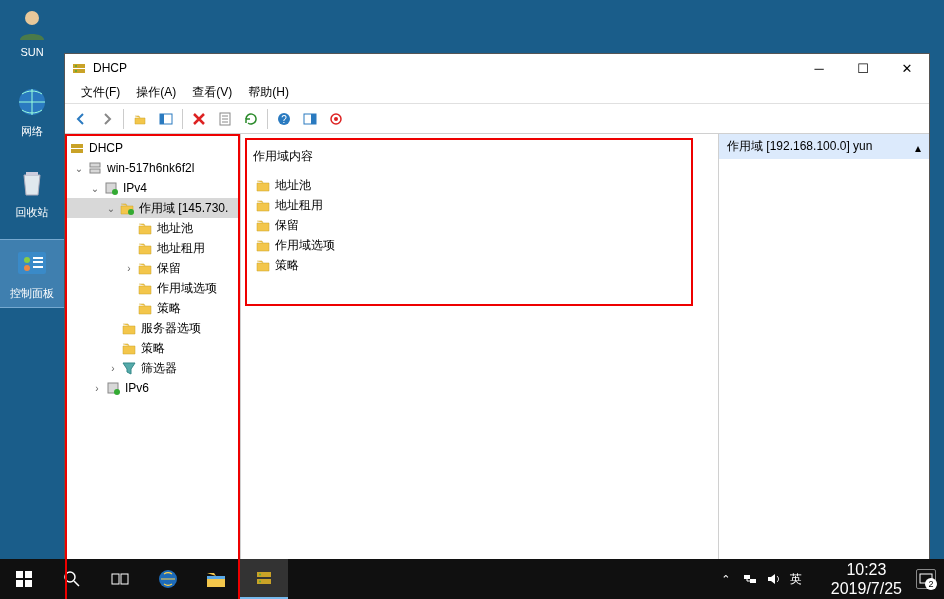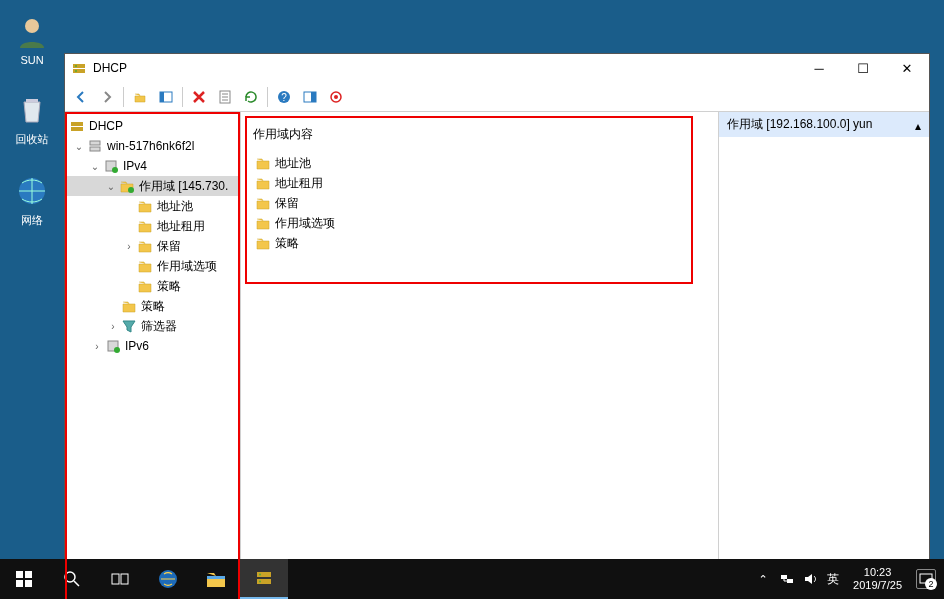--- a/index.html
+++ b/index.html
@@ -1,19 +1,19 @@
 <!DOCTYPE html>
 <html><head>
 <meta charset="utf-8">
 <style>
 * { margin: 0; padding: 0; box-sizing: border-box; font-family: "Microsoft YaHei", "Segoe UI", sans-serif; }
 body { width: 944px; height: 599px; background: #1a5d8a; position: relative; overflow: hidden; }
 
 
-.desktop-icons { position: absolute; left: 0; top: 0; width: 64px; padding-top: 8px; }
+.desktop-icons { position: absolute; left: 0; top: 0; width: 64px; }
 .desktop-icon { display: flex; flex-direction: column; align-items: center; color: #fff; font-size: 11px; padding: 6px 2px; cursor: pointer; }
 .desktop-icon.selected { background: rgba(120,180,230,0.4); outline: 1px solid rgba(180,220,255,0.6); }
 .desktop-icon svg, .desktop-icon .ico { width: 36px; height: 36px; margin-bottom: 4px; }
 
 
 .window { position: absolute; left: 64px; top: 53px; width: 866px; height: 598px; background: #fff; border: 1px solid #555; display: flex; flex-direction: column; }
 .titlebar { height: 28px; display: flex; align-items: center; padding-left: 6px; font-size: 12px; }
 .titlebar .title-icon { width: 16px; height: 16px; margin-right: 6px; }
 .titlebar .title-text { flex: 1; font-size: 12px; }
 .title-btns { display: flex; }
@@ -48,21 +48,21 @@
 .actions-pane { width: 210px; display: flex; flex-direction: column; }
 .actions-header { background: #f0f0f0; border-bottom: 1px solid #d0d0d0; font-size: 12px; font-weight: bold; padding: 4px 8px; }
 .actions-sub { background: #dceafc; font-size: 12px; padding: 4px 8px; display: flex; justify-content: space-between; align-items: flex-end; }
 .actions-item { font-size: 12px; padding: 6px 20px; display: flex; justify-content: space-between; cursor: pointer; }
 
 
 .taskbar { position: absolute; left: 0; bottom: 0; width: 100%; height: 40px; background: #101010; display: flex; align-items: center; color: #fff; }
 .task-btn { width: 48px; height: 40px; display: flex; align-items: center; justify-content: center; cursor: pointer; }
 .task-btn.active { background: #333; border-bottom: 2px solid #76b9ed; }
 .tray { margin-left: auto; display: flex; align-items: center; gap: 8px; padding-right: 8px; font-size: 11px; }
-.clock { text-align: center; line-height: 1.2; font-size: 11px; padding: 0 6px; }
+.clock { text-align: center; line-height: 1.2; font-size: 16px; padding: 0 6px; margin-left: 15px; }
 .tray-icon { width: 16px; height: 16px; display: flex; align-items: center; justify-content: center; }
 .ime { font-size: 12px; }
 .notif-badge { width: 20px; height: 20px; border: 1px solid #888; border-radius: 2px; display: flex; align-items: center; justify-content: center; position: relative; }
 .notif-count { position: absolute; bottom: -2px; right: -2px; background: #fff; color: #000; font-size: 9px; width: 12px; height: 12px; border-radius: 50%; display: flex; align-items: center; justify-content: center; }
 
 
 .ico-folder { fill: #f3c64b; stroke: #c9a227; stroke-width: 0.5; }
 .ico-server { fill: #d8d8d8; stroke: #888; }
 </style>
 </head>
@@ -71,50 +71,67 @@
 <div class="desktop-icons">
   <div class="desktop-icon">
     <svg class="ico" viewBox="0 0 36 36">
         <circle cx="18" cy="12" r="7" fill="#e8c89a"></circle>
         <path d="M6 34c0-8 24-8 24 0z" fill="#4a7a4a"></path>
       </svg>
     <span>SUN</span>
   </div>
   <div class="desktop-icon" style="margin-top:14px">
     <svg class="ico" viewBox="0 0 36 36">
+        <circle cx="18" cy="18" r="13" fill="#2a7ac0"></circle>
+        <path d="M5 18h26M18 5v26M8 10c6-4 14-4 20 0M8 26c6 4 14 4 20 0" stroke="#9fd" stroke-width="1" fill="none"></path>
+      </svg>
+    <span>网络</span>
+  </div>
+  <div class="desktop-icon" style="margin-top:14px">
+    <svg class="ico" viewBox="0 0 36 36">
         <path d="M10 10h16l-2 20H12z" fill="#e0e8ee" stroke="#aab"></path>
         <rect x="12" y="7" width="12" height="3" fill="#ccd"></rect>
       </svg>
     <span>回收站</span>
   </div>
-  <div class="desktop-icon" style="margin-top:14px">
+  <div class="desktop-icon selected" style="margin-top:14px">
     <svg class="ico" viewBox="0 0 36 36">
-        <circle cx="18" cy="18" r="13" fill="#2a7ac0"></circle>
-        <path d="M5 18h26M18 5v26M8 10c6-4 14-4 20 0M8 26c6 4 14 4 20 0" stroke="#9fd" stroke-width="1" fill="none"></path>
-      </svg>
-    <span>网络</span>
+        <rect x="4" y="6" width="28" height="22" rx="2" fill="#3a8ac8"></rect>
+        <circle cx="13" cy="14" r="3" fill="#8c4"></circle>
+        <rect x="19" y="11" width="10" height="2" fill="#fff"></rect>
+        <rect x="19" y="15" width="10" height="2" fill="#fff"></rect>
+        <circle cx="13" cy="22" r="3" fill="#e84"></circle>
+        <rect x="19" y="20" width="10" height="2" fill="#fff"></rect>
+      </svg>
+    <span>控制面板</span>
   </div>
 </div>
 
 <div class="window">
   <div class="titlebar">
     <svg class="title-icon" viewBox="0 0 16 16">
         <rect x="2" y="4" width="12" height="4" fill="#c9a227"></rect>
         <rect x="2" y="9" width="12" height="4" fill="#c9a227"></rect>
         <circle cx="5" cy="6" r="1" fill="#5a3"></circle>
         <circle cx="5" cy="11" r="1" fill="#5a3"></circle>
       </svg>
     <span class="title-text">DHCP</span>
     <div class="title-btns">
       <div class="title-btn">─</div>
       <div class="title-btn">☐</div>
       <div class="title-btn">✕</div>
     </div>
   </div>
 
+  <div class="menubar">
+    <span class="menu-item">文件(F)</span>
+    <span class="menu-item">操作(A)</span>
+    <span class="menu-item">查看(V)</span>
+    <span class="menu-item">帮助(H)</span>
+  </div>
 
   <div class="toolbar">
     <div class="tool-btn">
         <svg width="16" height="16">
           <path d="M10 3l-5 5 5 5" stroke="#2a7ac0" stroke-width="2" fill="none"></path>
         </svg>
       </div>
     <div class="tool-btn">
         <svg width="16" height="16">
           <path d="M6 3l5 5-5 5" stroke="#888" stroke-width="2" fill="none"></path>
@@ -243,20 +260,27 @@
               <path d="M2 6h12v8H2z" class="ico-folder"></path>
               <path d="M2 4h5l1 2" class="ico-folder"></path>
             </svg>
             <span class="tree-label">策略</span>
           </div>
         <div class="tree-row" style="padding-left:54px">
             <svg class="tree-icon" viewBox="0 0 16 16">
               <path d="M2 6h12v8H2z" class="ico-folder"></path>
               <path d="M2 4h5l1 2" class="ico-folder"></path>
             </svg>
+            <span class="tree-label">服务器选项</span>
+          </div>
+        <div class="tree-row" style="padding-left:54px">
+            <svg class="tree-icon" viewBox="0 0 16 16">
+              <path d="M2 6h12v8H2z" class="ico-folder"></path>
+              <path d="M2 4h5l1 2" class="ico-folder"></path>
+            </svg>
             <span class="tree-label">策略</span>
           </div>
         <div class="tree-row" style="padding-left:42px">
             <span class="expander">›</span>
             <svg class="tree-icon" viewBox="0 0 16 16">
               <path d="M2 3h12l-4 6v5l-4-2V9z" fill="#5aa" stroke="#388"></path>
             </svg>
             <span class="tree-label">筛选器</span>
           </div>
         <div class="tree-row" style="padding-left:26px">

